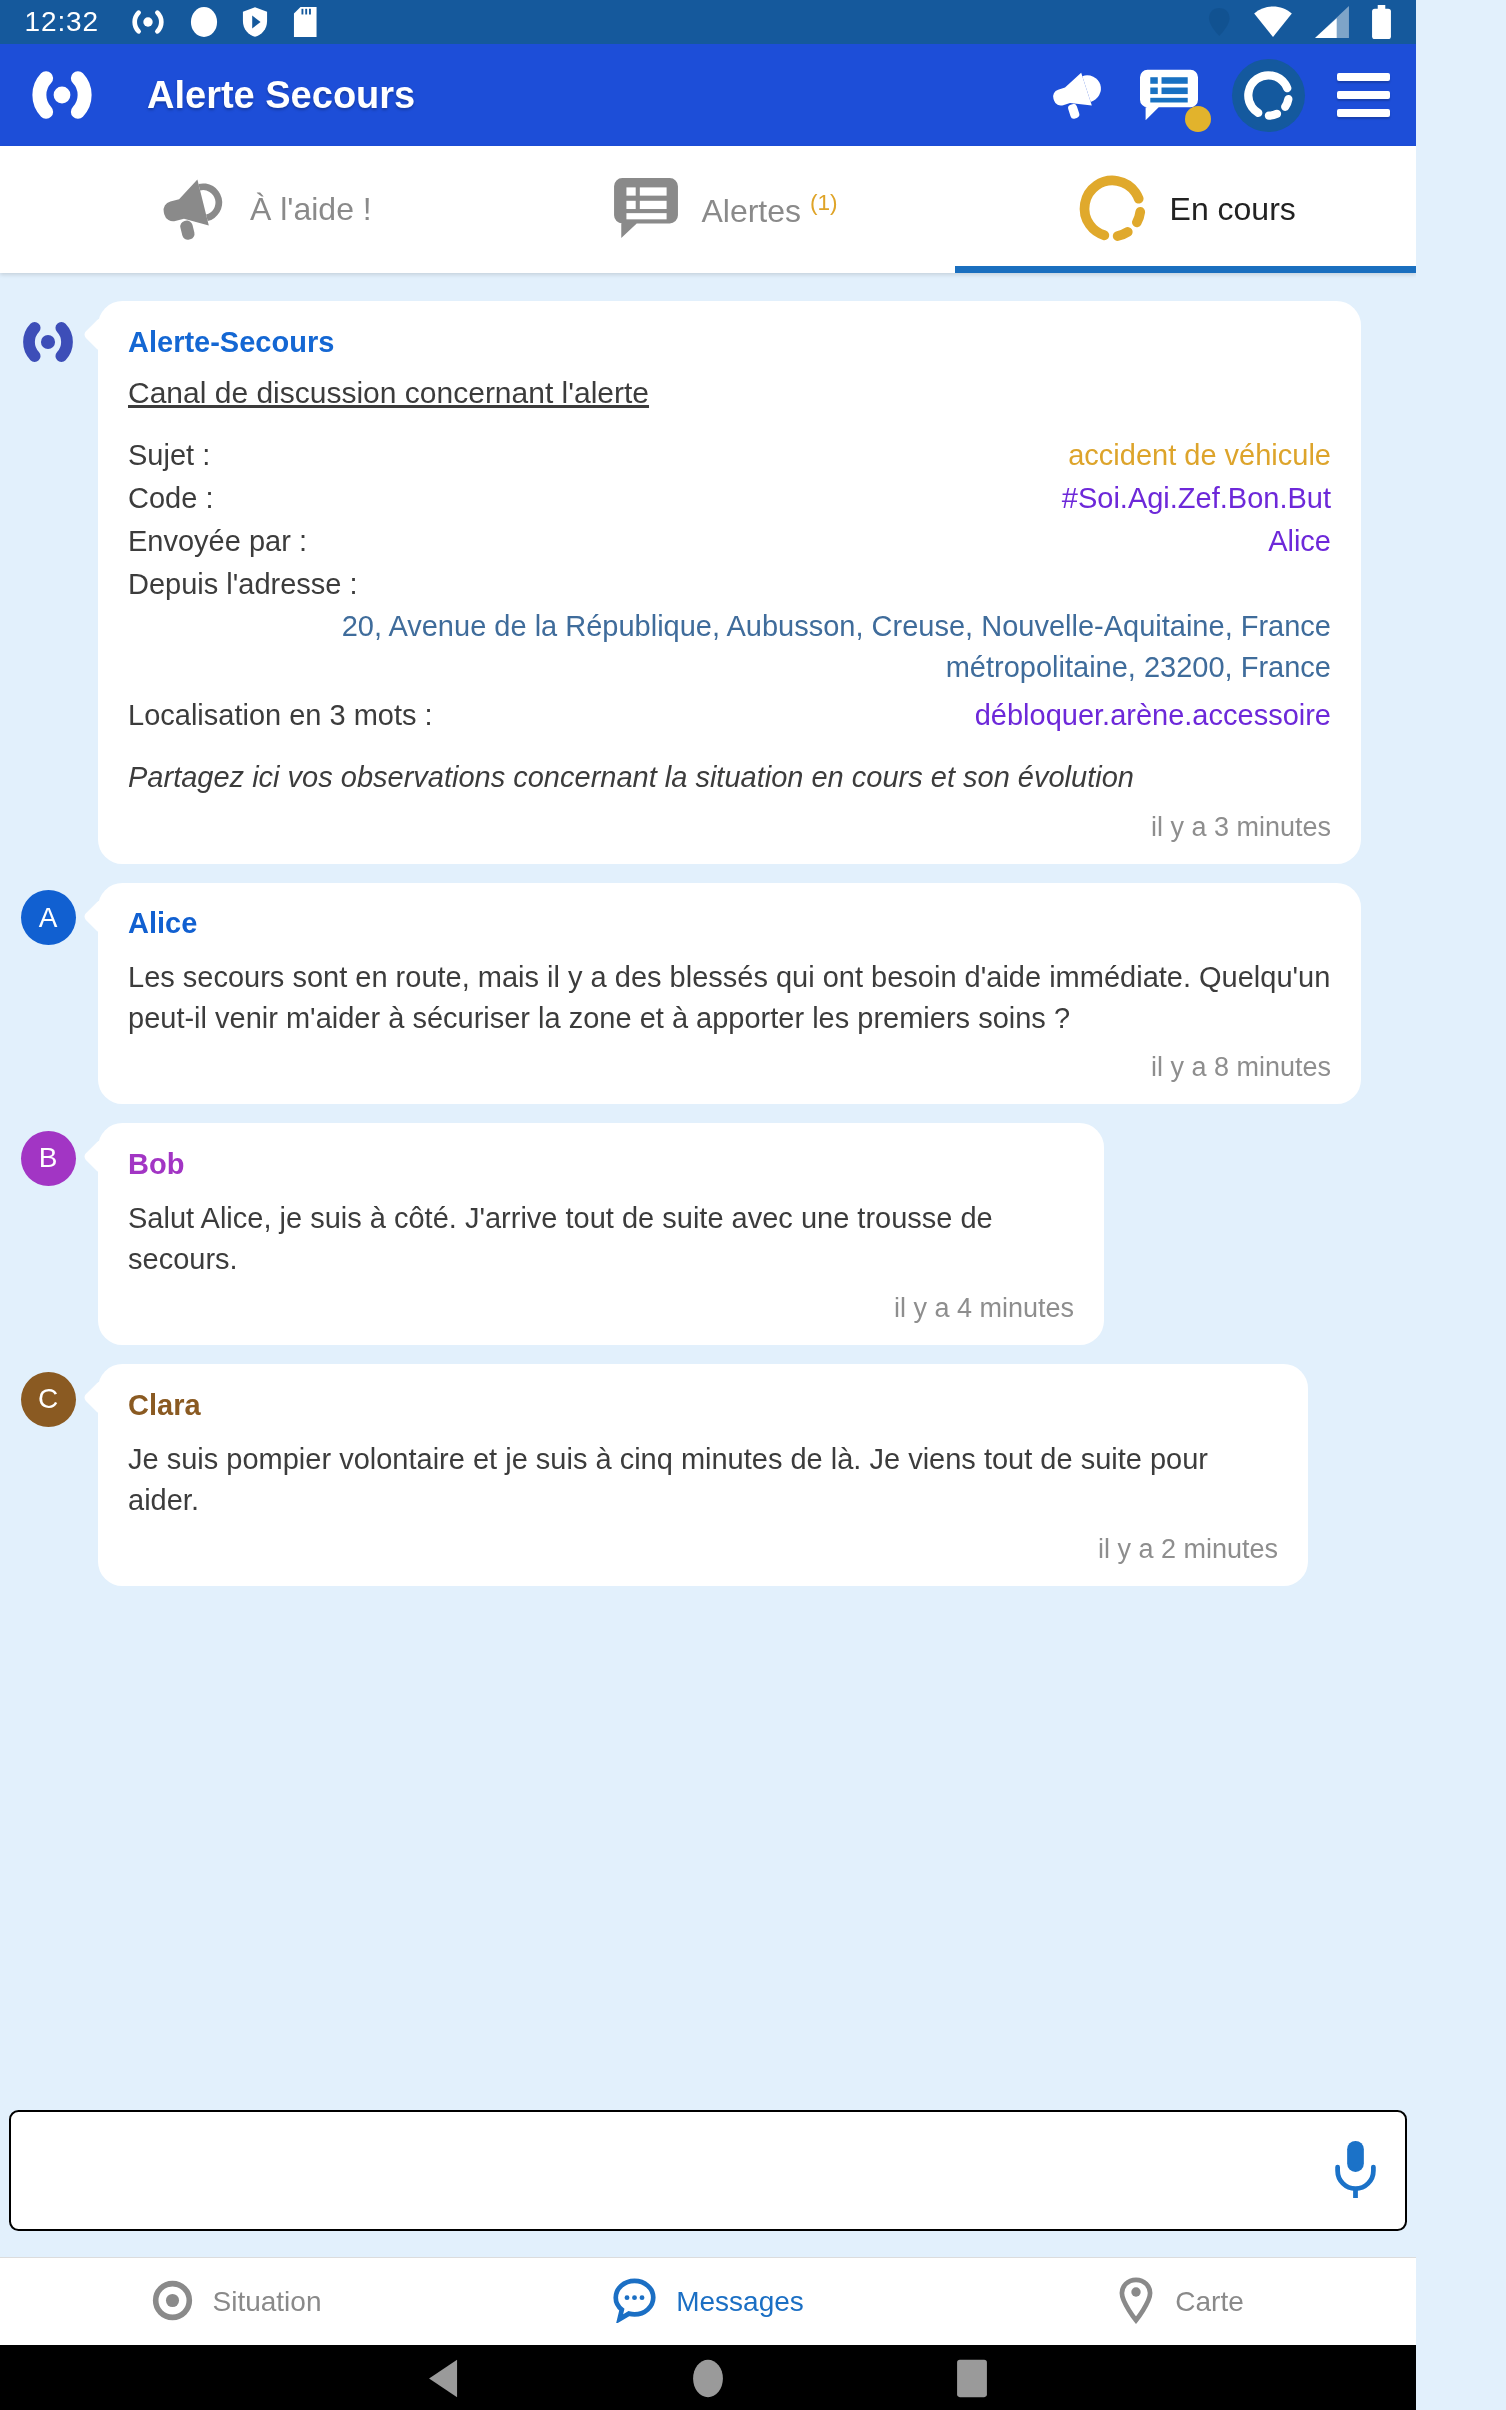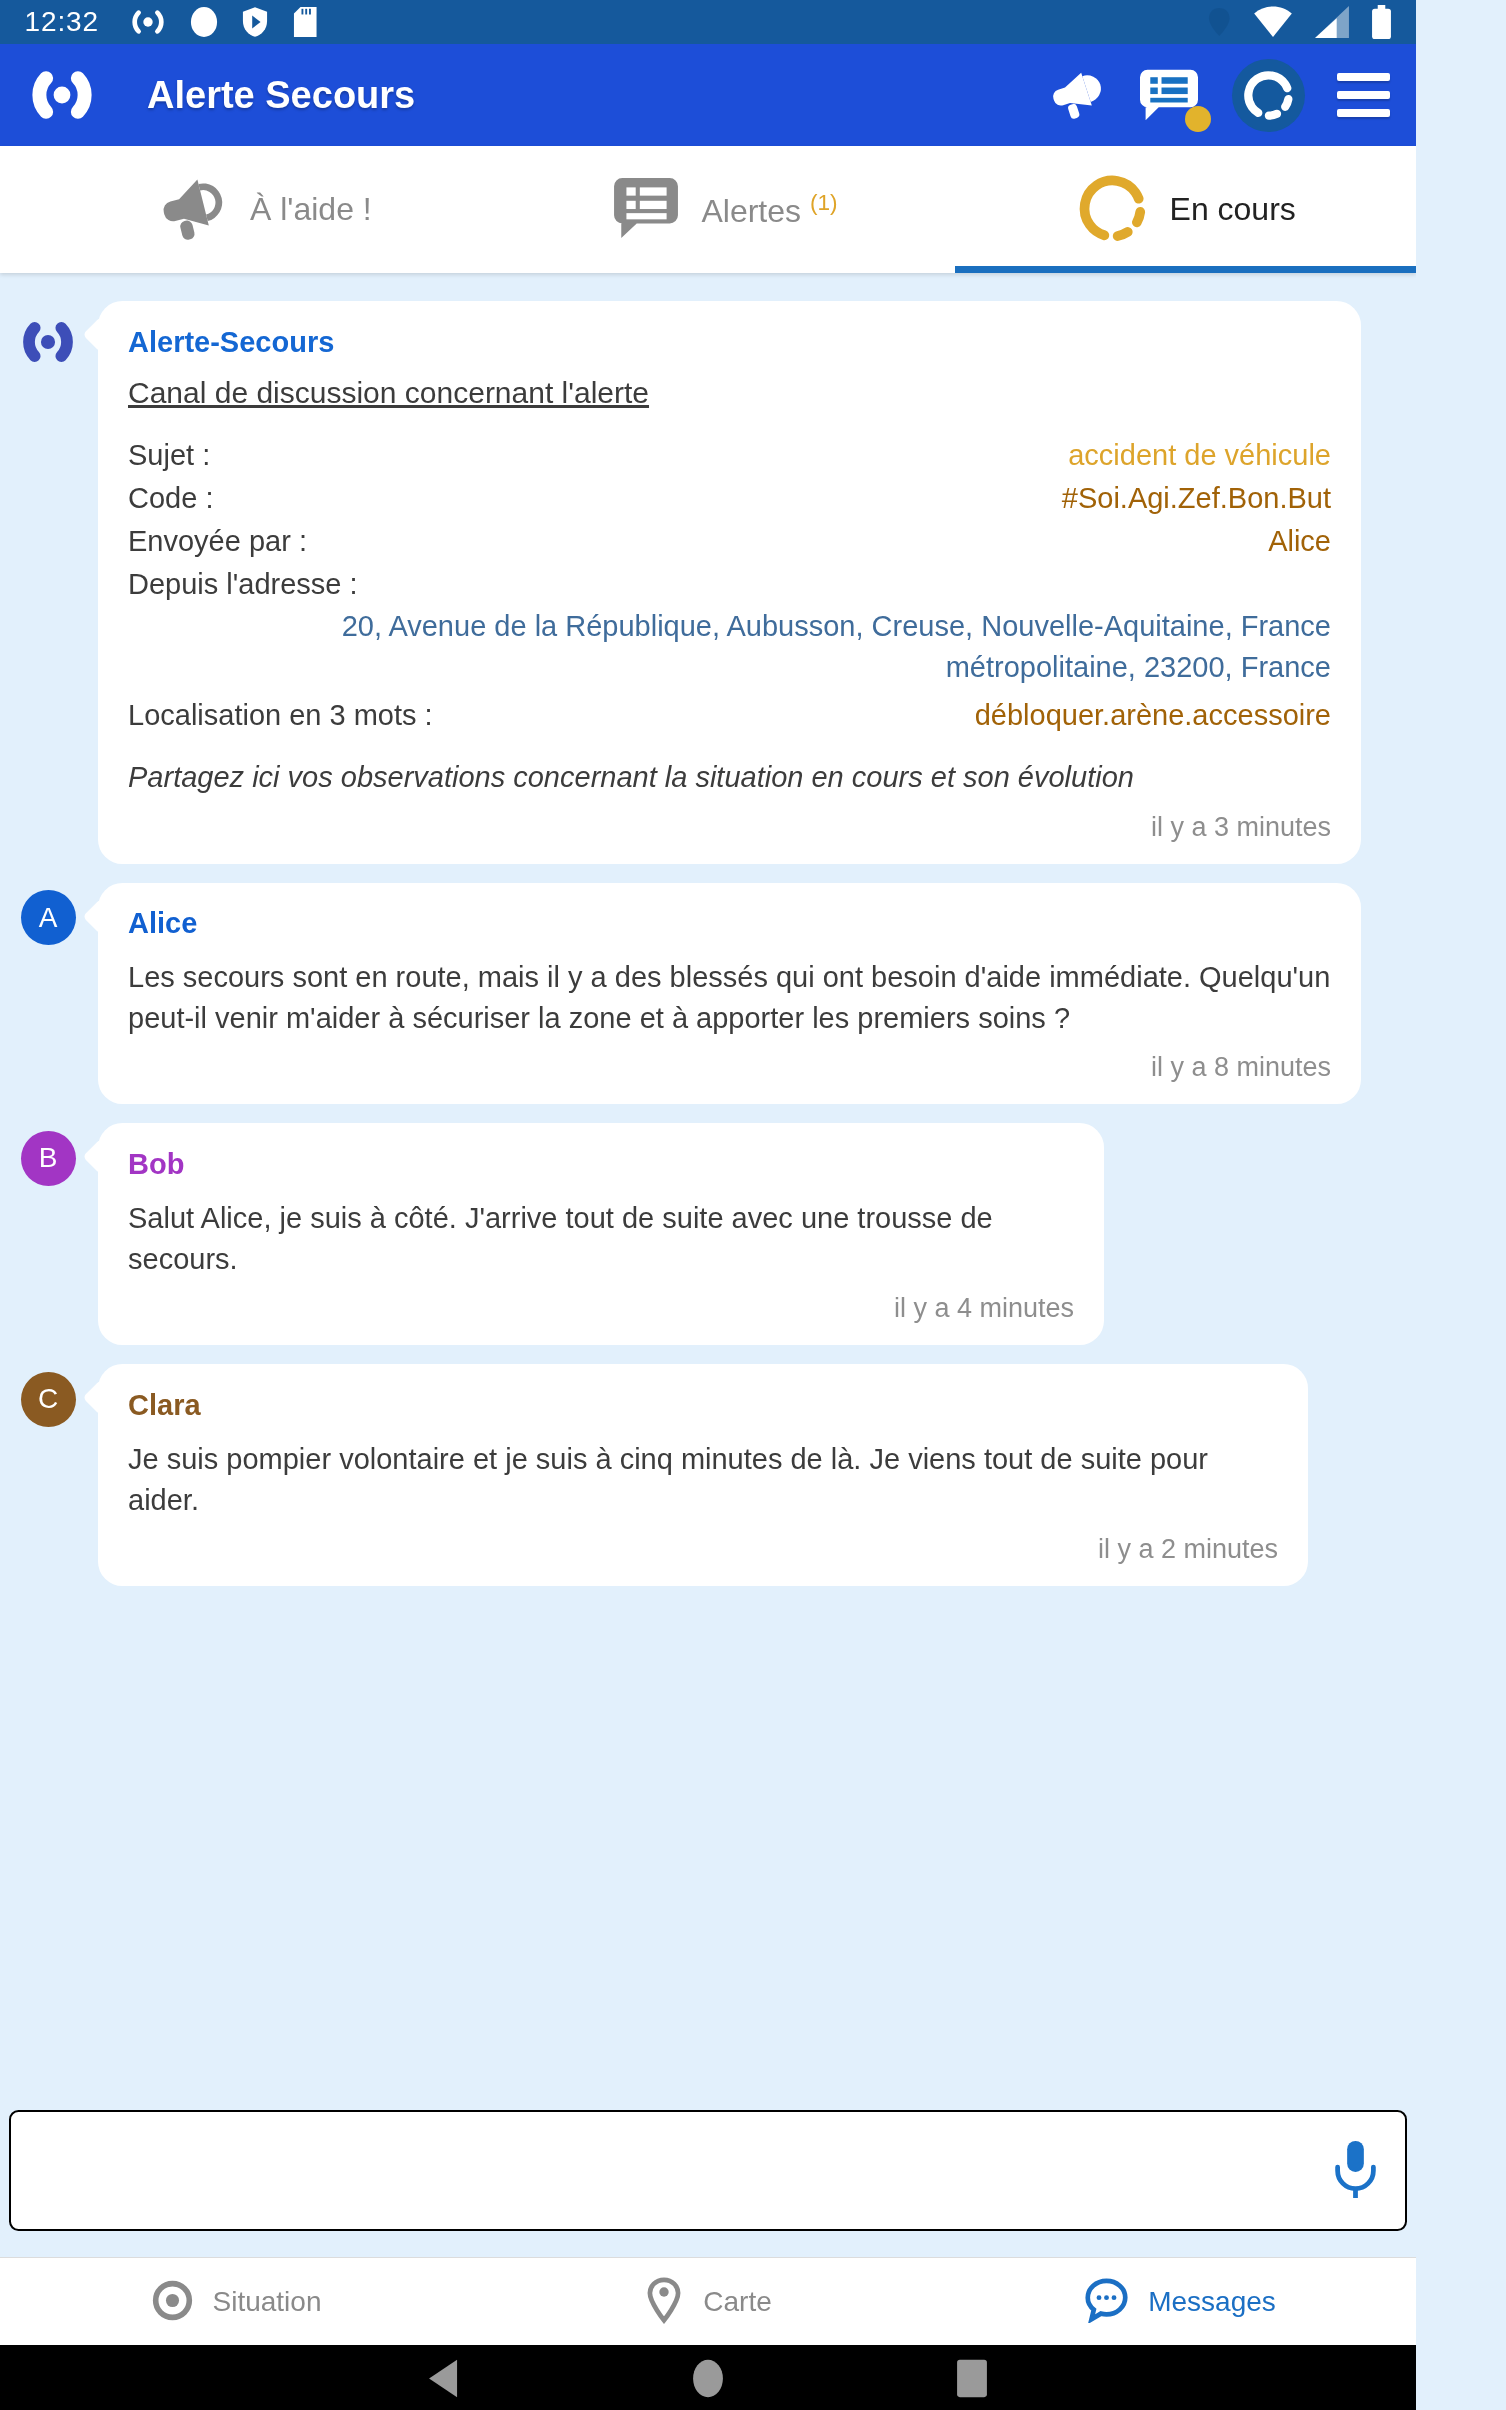--- a/index.html
+++ b/index.html
@@ -49,21 +49,21 @@
   .author-alice { color:#1160d1; }
   .author-bob { color:#a235c4; }
   .author-clara { color:#8a5a22; }
   .msg-text { font-size:29px; color:#3c3c3c; line-height:1.42; }
   .timestamp { font-size:27px; color:#8e8e8e; text-align:right; margin-top:13px; }
 
   
   .card-title { font-size:30px; color:#3c3c3c; text-decoration:underline; margin:5.6px 0 24.5px 0; }
   .field-row { display:flex; justify-content:space-between; align-items:flex-start; font-size:29px; line-height:1.48; }
   .field-label { color:#3c3c3c; }
-  .field-value { color:#a16207; text-align:right; }
+  .field-value { color:#6d28d9; text-align:right; }
   .value-accent { color:#dda42b; }
   .addr-label { font-size:29px; color:#3c3c3c; line-height:1.48; }
   .addr-value { font-size:29px; color:#3f6c9b; text-align:right; line-height:1.42; padding-left:34px; margin-bottom:5.6px; }
   .note-italic { font-style:italic; font-size:29px; color:#3c3c3c; margin-top:21px; line-height:1.42; }
 
   
   .composer { flex:none; background:#e2f0fc; padding:9.4px 9.4px 26px 9.4px; }
   .composer-box { position:relative; height:121px; background:#fff; border:2.8px solid #000; border-radius:9.4px; display:flex; align-items:center; }
   .mic-btn { position:absolute; right:24.5px; top:50%; transform:translateY(-50%); }
 
@@ -320,42 +320,42 @@
   <div class="bottom-nav">
     <div class="nav-item">
       <span>
         <svg width="43" height="43" viewBox="0 0 46 46">
             <circle cx="23" cy="23" r="18" fill="none" stroke="#8a8a8a" stroke-width="6"></circle>
             <circle cx="23" cy="23" r="7" fill="#8a8a8a"></circle>
           </svg>
       </span>
       <span class="nav-label">Situation</span>
     </div>
-    <div class="nav-item">
-      <span>
-        <svg width="40" height="47" viewBox="0 0 42 50">
-            <path d="M21 3 C12 3 6 10 6 17 c0 10 15 29 15 29 s15 -19 15 -29 C36 10 30 3 21 3 Z" fill="none" stroke="#8a8a8a" stroke-width="5"></path>
-            <circle cx="21" cy="16" r="5" fill="#8a8a8a"></circle>
-          </svg>
-      </span>
-      <span class="nav-label">Carte</span>
-    </div>
     <div class="nav-item active">
       <span>
         <svg width="45" height="45" viewBox="0 0 48 48">
             <path d="M24 3 C13 3 4 11 4 21 c0 5 2.5 9.5 6.5 12.7 L8 44 l10 -6 c2 .5 4 .8 6 .8 c11 0 20 -8 20 -18 S35 3 24 3 Z" fill="none" stroke="#1b6fc4" stroke-width="5"></path>
             <g fill="#1b6fc4">
               <circle cx="16" cy="21" r="2.6"></circle>
               <circle cx="24" cy="21" r="2.6"></circle>
               <circle cx="32" cy="21" r="2.6"></circle>
             </g>
           </svg>
       </span>
       <span class="nav-label">Messages</span>
     </div>
+    <div class="nav-item">
+      <span>
+        <svg width="40" height="47" viewBox="0 0 42 50">
+            <path d="M21 3 C12 3 6 10 6 17 c0 10 15 29 15 29 s15 -19 15 -29 C36 10 30 3 21 3 Z" fill="none" stroke="#8a8a8a" stroke-width="5"></path>
+            <circle cx="21" cy="16" r="5" fill="#8a8a8a"></circle>
+          </svg>
+      </span>
+      <span class="nav-label">Carte</span>
+    </div>
   </div>
 
   <div class="android-nav">
     <span class="an-btn">
       <svg width="38" height="41" viewBox="0 0 40 44">
           <path d="M34 2 V42 L4 22 Z" fill="#9a9a9a"></path>
         </svg>
     </span>
     <span class="an-btn">
       <svg width="38" height="41" viewBox="0 0 40 44">

